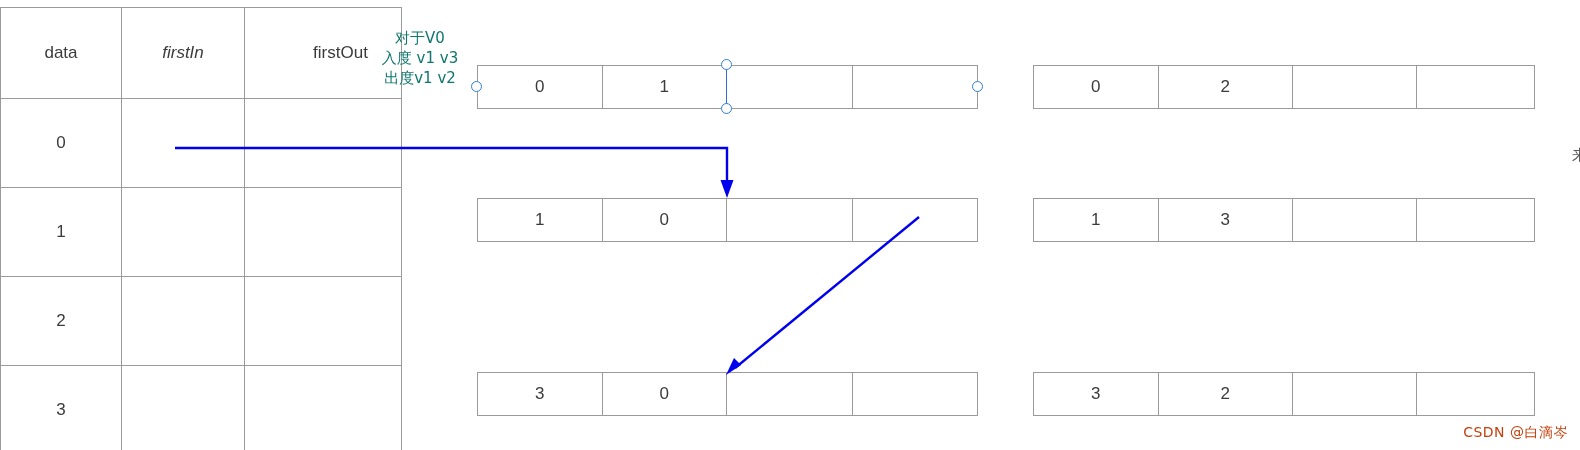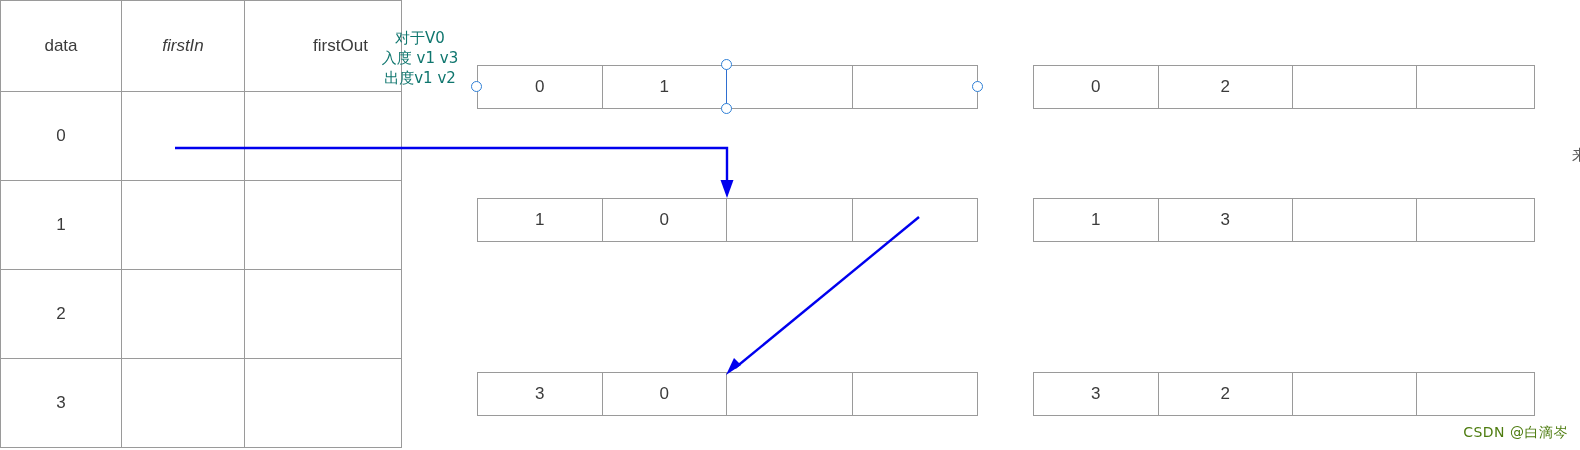--- a/index.html
+++ b/index.html
@@ -13,21 +13,21 @@
     position: relative;
     overflow: hidden;
     font-family: "Liberation Sans", "DejaVu Sans", sans-serif;
     color: #3b3b3b;
   }
 
   
   #vertex-table {
     position: absolute;
     left: 0;
-    top: 0;
+    top: 7px;
     width: 358px;
     height: 438px;
   }
   #vertex-table .tbl {
     border-collapse: collapse;
     width: 358px;
     table-layout: fixed;
   }
   #vertex-table td {
     border: 1px solid #9a9a9a;
@@ -120,21 +120,21 @@
     pointer-events: none;
     z-index: 4;
   }
 
   
   #watermark {
     position: absolute;
     right: 12px;
     bottom: 8px;
     font-size: 14px;
-    color: #4d7c0f;
+    color: #c2410c;
     font-family: "DejaVu Sans", "Liberation Sans", sans-serif;
     letter-spacing: 0.5px;
   }
 
   #edge-fragment {
     position: absolute;
     left: 1572px;
     top: 146px;
     font-size: 15px;
     color: #5a5a5a;

